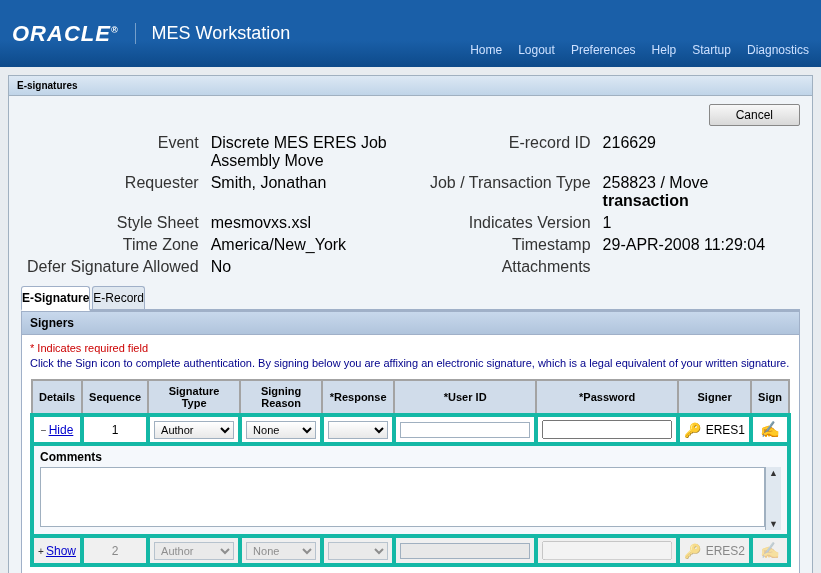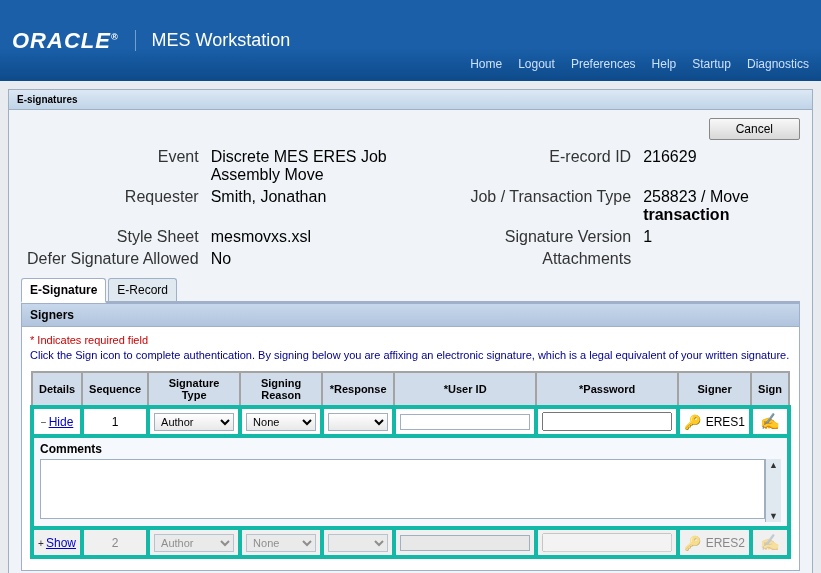--- a/index.html
+++ b/index.html
@@ -1,21 +1,21 @@
 <!DOCTYPE html>
 <html><head>
   <meta charset="utf-8">
   <style>
     * { box-sizing: border-box; margin: 0; padding: 0; }
     body { font-family: Arial, sans-serif; font-size: 12px; background: #d0d8e4; width: 821px; min-height: 573px; }
 
     
     .header {
       background: linear-gradient(180deg, #1a5fa8 0%, #1a5fa8 60%, #0d4a8a 100%);
-      height: 81px;
+      height: 67px;
       display: flex;
       align-items: center;
       padding: 0 12px;
       position: relative;
     }
     .oracle-logo {
       display: flex;
       align-items: center;
       gap: 6px;
     }
@@ -108,21 +108,21 @@
       font-weight: normal;
     }
 
     
     .tabs {
       display: flex;
       margin-top: 6px;
       border-bottom: 2px solid #a0b0c8;
     }
     .tab {
-      padding: 4px 8px;
+      padding: 4px 0;
       border: 1px solid #a0b0c8;
       border-bottom: none;
       cursor: pointer;
       font-size: 12px;
       background: #e0e8f0;
       margin-right: 2px;
       border-radius: 3px 3px 0 0;
     }
     .tab.active {
       background: #ffffff;
@@ -348,22 +348,28 @@
           <td class="info-value">Smith, Jonathan</td>
           <td class="info-label" style="text-align:right; padding-right:6px;">Job / Transaction Type</td>
           <td class="info-value">
             <span>258823 / Move</span><br>
             <span style="font-weight:bold;">transaction</span>
           </td>
         </tr>
         <tr>
           <td class="info-label">Style Sheet</td>
           <td class="info-value">mesmovxs.xsl</td>
-          <td class="info-label" style="text-align:right; padding-right:6px;">Signature Version</td>
+          <td class="info-label" style="text-align:right; padding-right:6px;">Indicates Version</td>
           <td class="info-value">1</td>
+        </tr>
+        <tr>
+          <td class="info-label">Time Zone</td>
+          <td class="info-value">America/New_York</td>
+          <td class="info-label" style="text-align:right; padding-right:6px;">Timestamp</td>
+          <td class="info-value">29-APR-2008 11:29:04</td>
         </tr>
         <tr>
           <td class="info-label">Defer Signature Allowed</td>
           <td class="info-value">No</td>
           <td class="info-label" style="text-align:right; padding-right:6px;">Attachments</td>
           <td class="info-value"></td>
         </tr>
       </tbody>
         </table>
 

